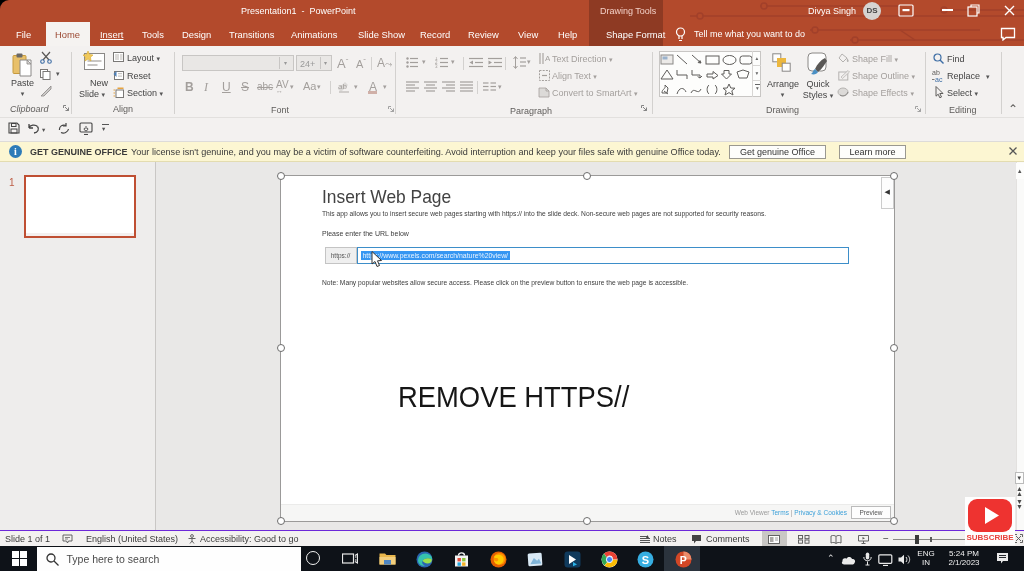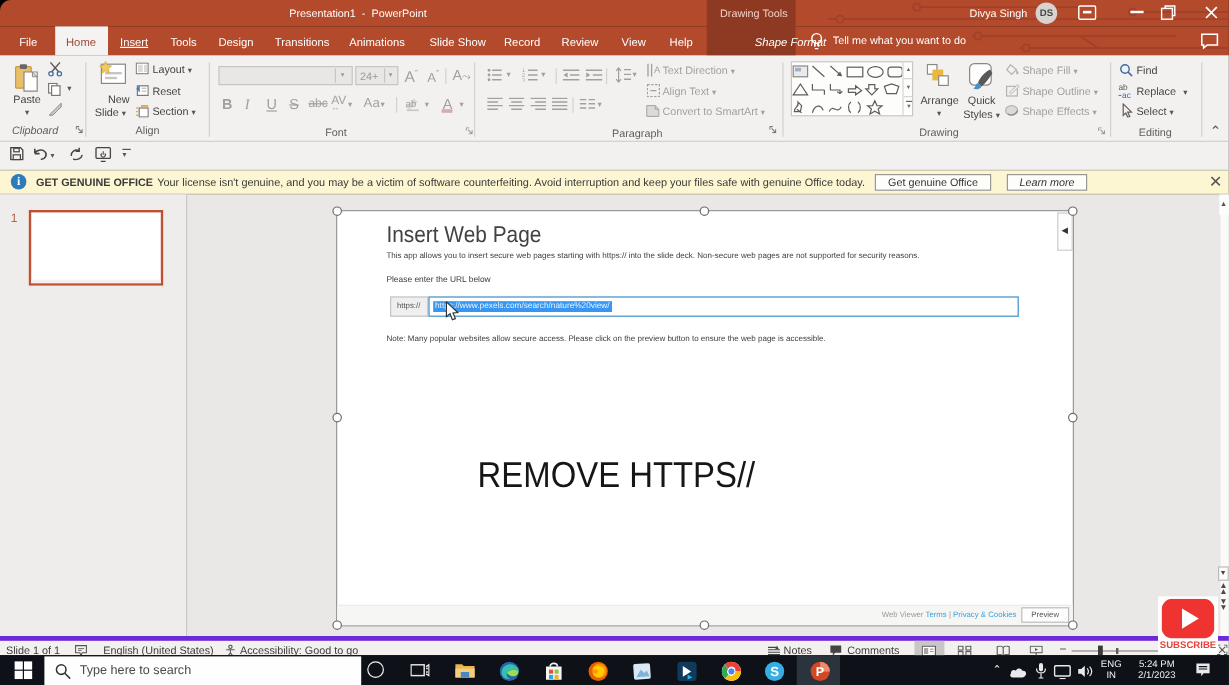--- a/index.html
+++ b/index.html
@@ -60,21 +60,21 @@
     <div class="abs tabtxt" style="left:100px;top:7px;text-decoration:underline;">Insert</div>
     <div class="abs tabtxt" style="left:142px;top:7px;">Tools</div>
     <div class="abs tabtxt" style="left:182px;top:7px;">Design</div>
     <div class="abs tabtxt" style="left:229px;top:7px;">Transitions</div>
     <div class="abs tabtxt" style="left:291px;top:7px;">Animations</div>
     <div class="abs tabtxt" style="left:358px;top:7px;">Slide Show</div>
     <div class="abs tabtxt" style="left:420px;top:7px;">Record</div>
     <div class="abs tabtxt" style="left:468px;top:7px;">Review</div>
     <div class="abs tabtxt" style="left:518px;top:7px;">View</div>
     <div class="abs tabtxt" style="left:558px;top:7px;">Help</div>
-    <div class="abs tabtxt" style="left:629px;top:7px;z-index:7;font-style:italic;">Shape Format</div>
+    <div class="abs tabtxt" style="left:606px;top:7px;z-index:7;">Shape Format</div>
 
     <svg class="abs" style="left:675px;top:5px;" width="11" height="15" viewBox="0 0 11 15">
       <circle cx="5.5" cy="5" r="4" fill="none" stroke="#fff" stroke-width="1.2"></circle>
       <path d="M4 9 L4 12 M7 9 L7 12 M4 13.5 L7 13.5" stroke="#fff" stroke-width="1.2" fill="none"></path>
     </svg>
     <div class="abs" style="left:694px;top:7px;color:#fff;font-size:9px;">Tell me what you want to do</div>
     <svg class="abs" style="left:0;top:0;" width="1024" height="24">
       <g stroke="#a2402a" stroke-width="1.5" fill="none">
         <line x1="810" y1="8" x2="980" y2="8"></line>
         <line x1="850" y1="18" x2="1024" y2="18"></line>
@@ -421,21 +421,21 @@
     </svg>
     <div class="abs" style="left:102px;top:6px;width:7px;border-top:1.2px solid #555;"></div>
     <div class="abs" style="left:102px;top:7px;font-size:6.5px;color:#555;">▾</div>
   </div>
 
   <div class="abs" id="ybar" style="left:0;top:142px;width:1024px;height:20px;background:#fcf6d2;border-bottom:1px solid #e3dcb0;">
     <div class="abs" style="left:9px;top:3px;width:13px;height:13px;border-radius:50%;background:#2d7bb8;color:#fff;font-size:10px;font-weight:bold;text-align:center;line-height:13px;font-family:'Liberation Serif',serif;">i</div>
     <div class="abs" style="left:30px;top:5px;font-size:9px;font-weight:bold;color:#3a3a3a;letter-spacing:0;">GET GENUINE OFFICE</div>
     <div class="abs" style="left:131px;top:4.5px;font-size:9.1px;color:#3a3a3a;">Your license isn't genuine, and you may be a victim of software counterfeiting. Avoid interruption and keep your files safe with genuine Office today.</div>
     <div class="abs" style="left:729px;top:2.5px;width:97px;height:14px;background:#fdfdfb;border:1px solid #9a9890;font-size:9px;color:#333;text-align:center;line-height:12px;">Get genuine Office</div>
-    <div class="abs" style="left:839px;top:2.5px;width:67px;height:14px;background:#fdfdfb;border:1px solid #9a9890;font-size:9px;color:#333;text-align:center;line-height:12px;font-style:italic;">Learn more</div>
+    <div class="abs" style="left:839px;top:2.5px;width:67px;height:14px;background:#fdfdfb;border:1px solid #9a9890;font-size:9px;color:#333;text-align:center;line-height:12px;">Learn more</div>
     <svg class="abs" style="left:1008px;top:4px;" width="10" height="10" viewBox="0 0 10 10">
         <path d="M1.5 1.5 L8.5 8.5 M8.5 1.5 L1.5 8.5" stroke="#555" stroke-width="1.3"></path>
       </svg>
   </div>
 
   <div class="abs" id="main" style="left:0;top:162px;width:1024px;height:368px;background:#e9e8e7;">
 
     <div class="abs" style="left:0;top:0;width:156px;height:368px;background:#eeedec;border-right:1px solid #c9c7c5;">
       <div class="abs" style="left:9px;top:15px;color:#bc5c44;font-size:10px;">1</div>
       <div class="abs" style="left:24px;top:13px;width:112px;height:63px;background:#fff;border:2px solid #bf4f33;">
@@ -477,21 +477,21 @@
       <div class="abs handle" style="left:609.5px;top:340.5px;"></div>
     </div>
 
     <div class="abs" style="left:1015.5px;top:0;width:8.5px;height:368px;background:#fafaf9;border-left:1px solid #e3e1df;"></div>
     <div class="abs" style="left:1015.5px;top:1px;width:8.5px;height:16px;background:#fdfdfc;color:#555;font-size:6px;text-align:center;line-height:16px;">▲</div>
     <div class="abs" style="left:1014.5px;top:310px;width:9.5px;height:12px;background:#fdfdfc;border:1px solid #bbb;color:#444;font-size:6px;text-align:center;line-height:10px;">▼</div>
     <div class="abs" style="left:1015px;top:324px;color:#4a4a4a;font-size:7px;line-height:5px;text-align:center;width:9px;">▲<br>▲</div>
     <div class="abs" style="left:1015px;top:337px;color:#4a4a4a;font-size:7px;line-height:5px;text-align:center;width:9px;">▼<br>▼</div>
   </div>
 
-  <div class="abs" id="status" style="left:0;top:530px;width:1024px;height:16px;background:#f3f1f0;border-top:4px solid #6d28d9;">
+  <div class="abs" id="status" style="left:0;top:530px;width:1024px;height:16px;background:#f3f1f0;border-top:1px solid #6d28d9;">
     <div class="abs" style="left:5px;top:3px;font-size:9px;color:#3b3b3b;">Slide 1 of 1</div>
     <svg class="abs" style="left:62px;top:3px;" width="11" height="10" viewBox="0 0 11 10">
       <path d="M1 1 H10 V7 H6.5 L5.5 9 L4.5 7 H1 Z" fill="none" stroke="#555" stroke-width="0.9"></path>
       <path d="M3 3.5 H8 M3 5 H6" stroke="#555" stroke-width="0.7"></path>
     </svg>
     <div class="abs" style="left:86px;top:3px;font-size:9px;color:#3b3b3b;">English (United States)</div>
     <svg class="abs" style="left:187px;top:3px;" width="10" height="10" viewBox="0 0 10 10">
       <circle cx="5" cy="2" r="1.4" fill="none" stroke="#555" stroke-width="0.9"></circle>
       <path d="M1.5 4.5 H8.5 M5 4.5 V7 M5 7 L3 9.5 M5 7 L7 9.5" fill="none" stroke="#555" stroke-width="0.9"></path>
     </svg>

